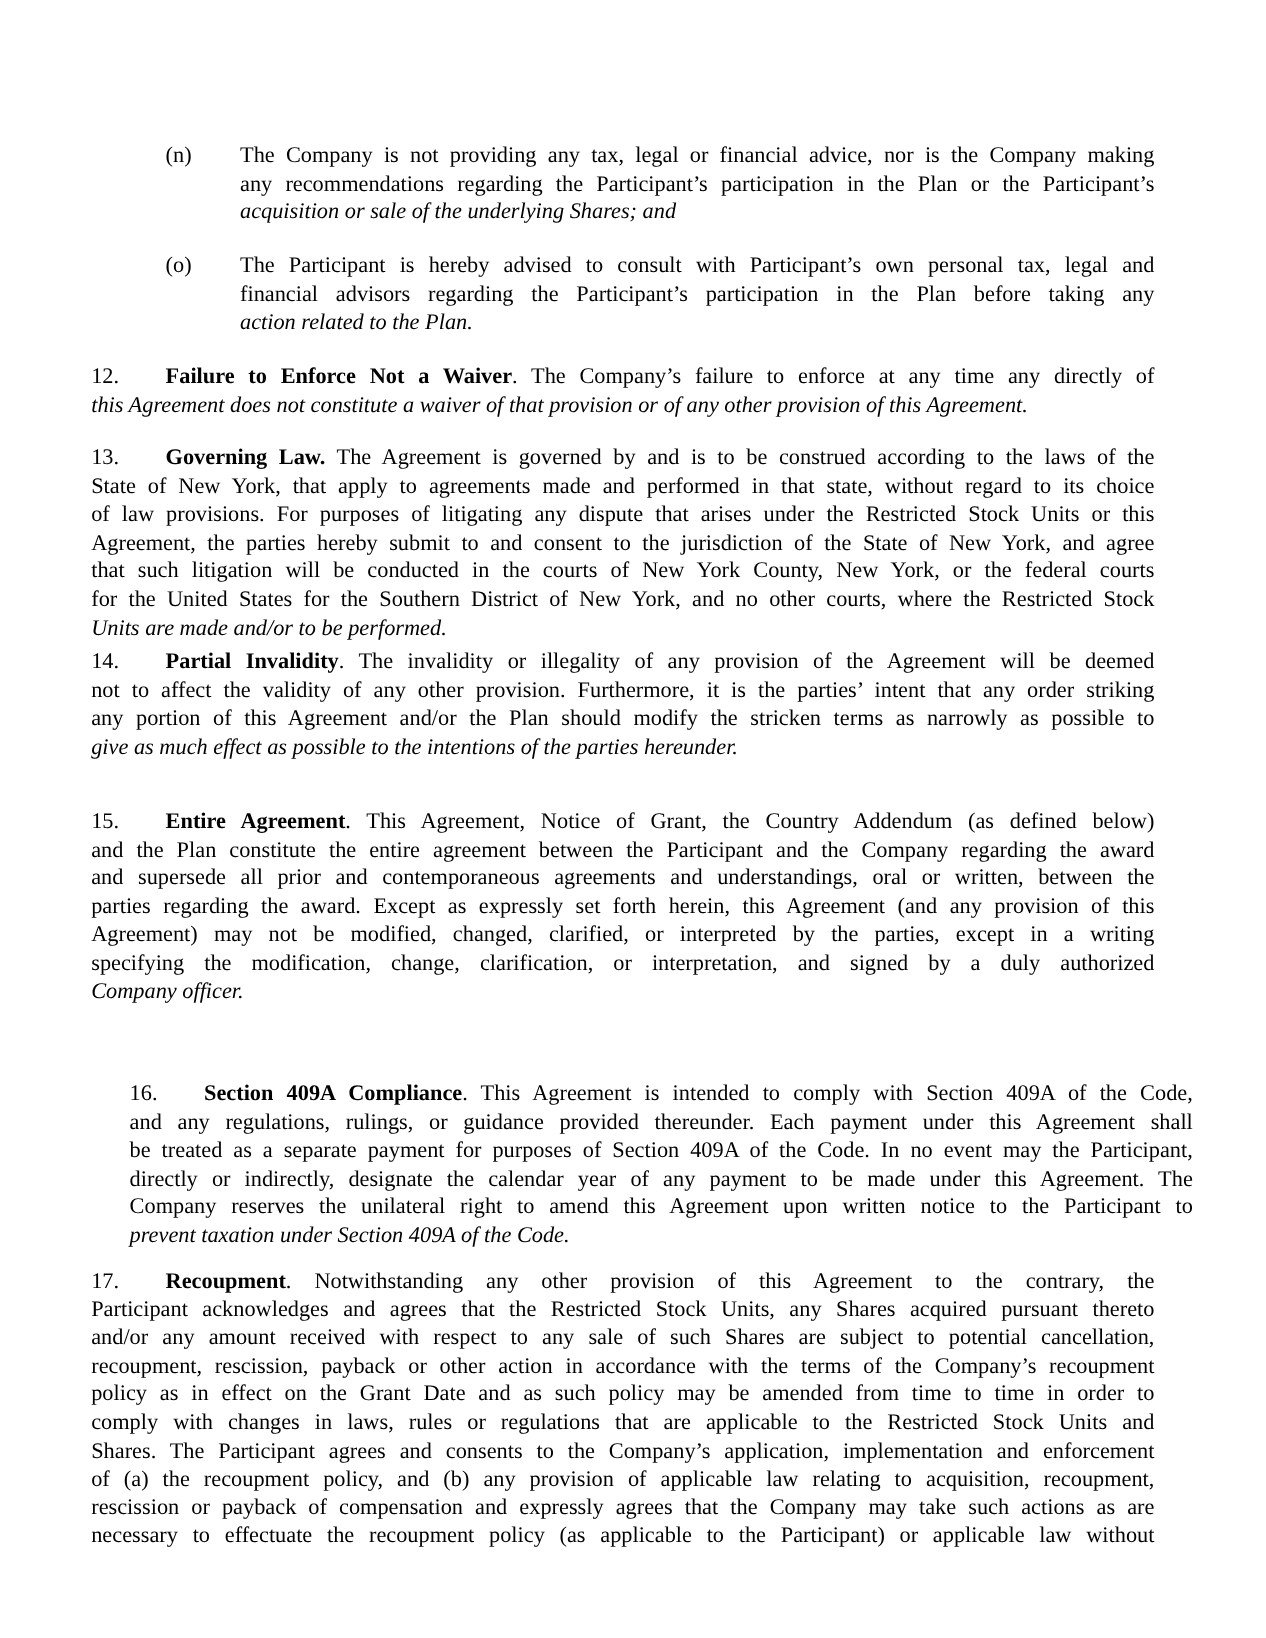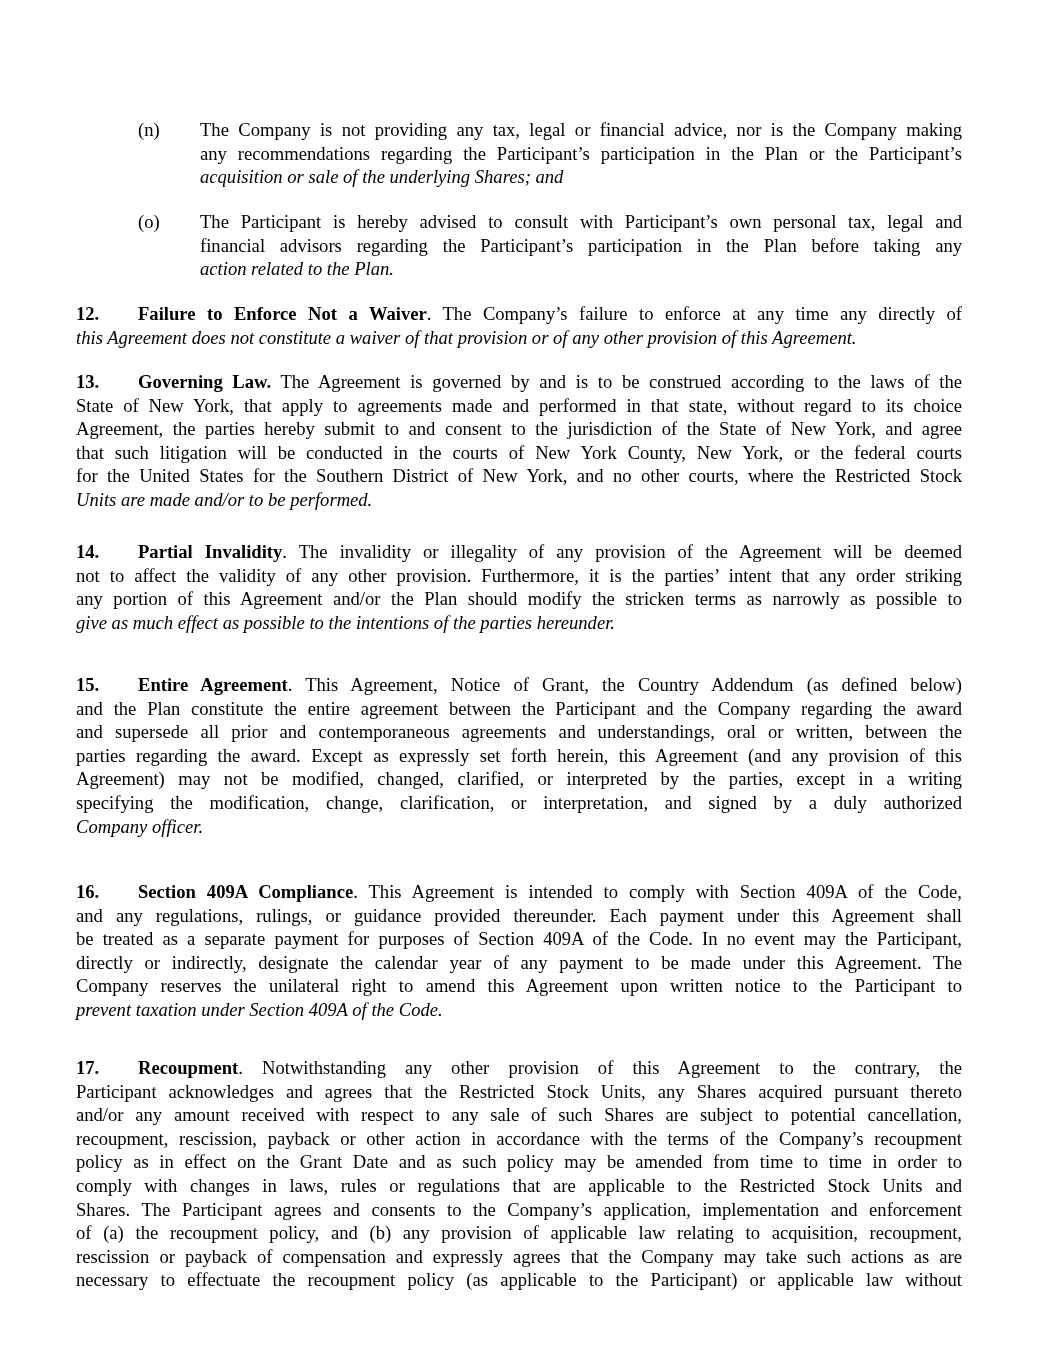--- a/index.html
+++ b/index.html
@@ -12,21 +12,21 @@
   }
   .para { position: absolute; left: 76px; width: 886px; }
   .line {
     height: 23.6px; line-height: 23.6px; white-space: nowrap;
     text-align: justify; text-align-last: justify;
   }
   .line.last { text-align: left; text-align-last: left; font-style: italic; }
   .item { position: absolute; left: 76px; width: 886px; }
   .item .marker { position: absolute; left: 62px; top: 0; line-height: 23.6px; }
   .item .body { position: absolute; left: 124px; width: 762px; }
-  .num { font-weight: bold; display: inline-block; width: 62px; }
+  .num { font-weight: normal; display: inline-block; width: 62px; }
   .heading { font-weight: bold; }
 </style>
 </head>
 <body>
 
 <div class="page">
 
   <div class="item" style="top:118px;">
     <span class="marker">(n)</span>
     <div class="body">
@@ -46,20 +46,21 @@
   </div>
 
   <div class="para" style="top:302px;">
     <div class="line"><span class="num">12.</span><span class="heading">Failure to Enforce Not a Waiver</span><span>.  The Company’s failure to enforce at any time any directly of</span></div>
     <div class="line last">this Agreement does not constitute a waiver of that provision or of any other provision of this Agreement.</div>
   </div>
 
   <div class="para" style="top:370px;">
     <div class="line"><span class="num">13.</span><span class="heading">Governing Law.</span><span>  The Agreement is governed by and is to be construed according to the laws of the</span></div>
     <div class="line">State of New York, that apply to agreements made and performed in that state, without regard to its choice</div>
+    <div class="line">of law provisions.  For purposes of litigating any dispute that arises under the Restricted Stock Units or this</div>
     <div class="line">Agreement, the parties hereby submit to and consent to the jurisdiction of the State of New York, and agree</div>
     <div class="line">that such litigation will be conducted in the courts of New York County, New York, or the federal courts</div>
     <div class="line">for the United States for the Southern District of New York, and no other courts, where the Restricted Stock</div>
     <div class="line last">Units are made and/or to be performed.</div>
   </div>
 
   <div class="para" style="top:540px;">
     <div class="line"><span class="num">14.</span><span class="heading">Partial Invalidity</span><span>.  The invalidity or illegality of any provision of the Agreement will be deemed</span></div>
     <div class="line">not to affect the validity of any other provision.  Furthermore, it is the parties’ intent that any order striking</div>
     <div class="line">any portion of this Agreement and/or the Plan should modify the stricken terms as narrowly as possible to</div>
@@ -69,21 +70,21 @@
   <div class="para" style="top:673px;">
     <div class="line"><span class="num">15.</span><span class="heading">Entire Agreement</span><span>.  This Agreement, Notice of Grant, the Country Addendum (as defined below)</span></div>
     <div class="line">and the Plan constitute the entire agreement between the Participant and the Company regarding the award</div>
     <div class="line">and supersede all prior and contemporaneous agreements and understandings, oral or written, between the</div>
     <div class="line">parties regarding the award.  Except as expressly set forth herein, this Agreement (and any provision of this</div>
     <div class="line">Agreement) may not be modified, changed, clarified, or interpreted by the parties, except in a writing</div>
     <div class="line">specifying the modification, change, clarification, or interpretation, and signed by a duly authorized</div>
     <div class="line last">Company officer.</div>
   </div>
 
-  <div class="para" style="top:880px;">
+  <div class="para" style="top:900px;margin-left:32px;">
     <div class="line"><span class="num">16.</span><span class="heading">Section 409A Compliance</span><span>.  This Agreement is intended to comply with Section 409A of the Code,</span></div>
     <div class="line">and any regulations, rulings, or guidance provided thereunder.  Each payment under this Agreement shall</div>
     <div class="line">be treated as a separate payment for purposes of Section 409A of the Code.  In no event may the Participant,</div>
     <div class="line">directly or indirectly, designate the calendar year of any payment to be made under this Agreement.   The</div>
     <div class="line">Company reserves the unilateral right to amend this Agreement upon written notice to the Participant to</div>
     <div class="line last">prevent taxation under Section 409A of the Code.</div>
   </div>
 
   <div class="para" style="top:1056px;">
     <div class="line"><span class="num">17.</span><span class="heading">Recoupment</span><span>.  Notwithstanding any other provision of this Agreement to the contrary, the</span></div>

